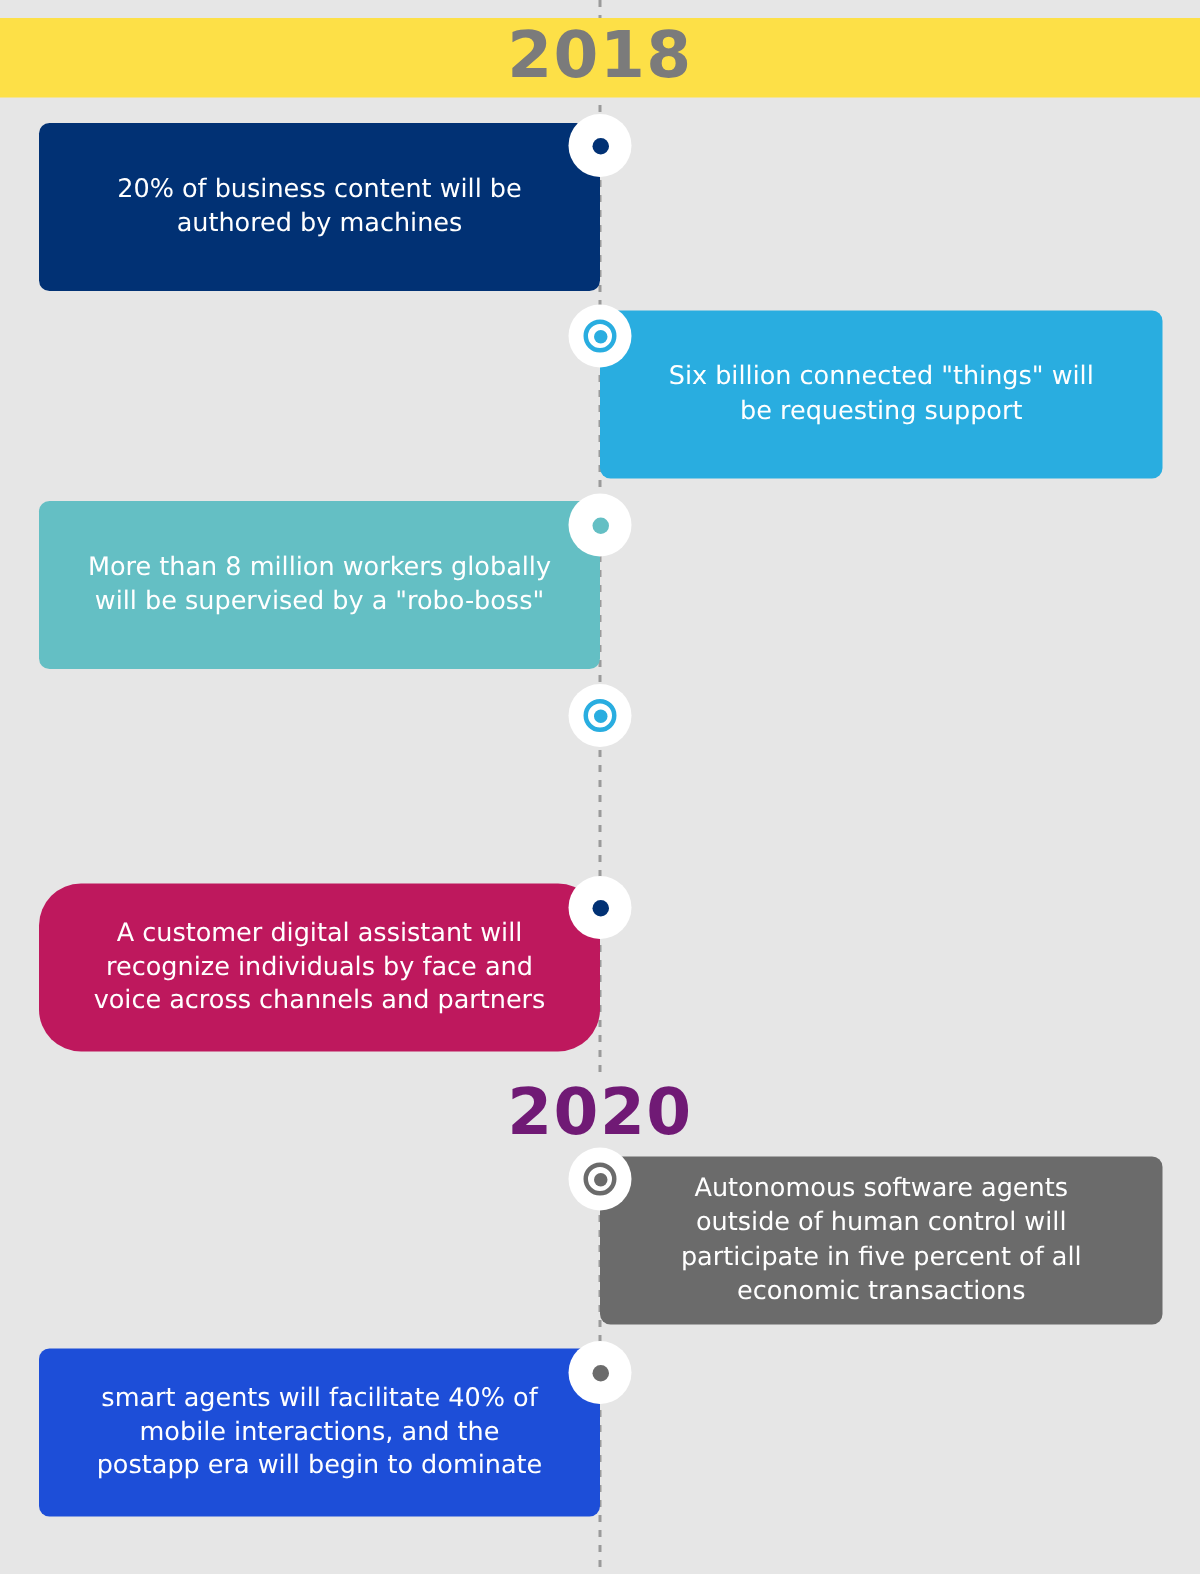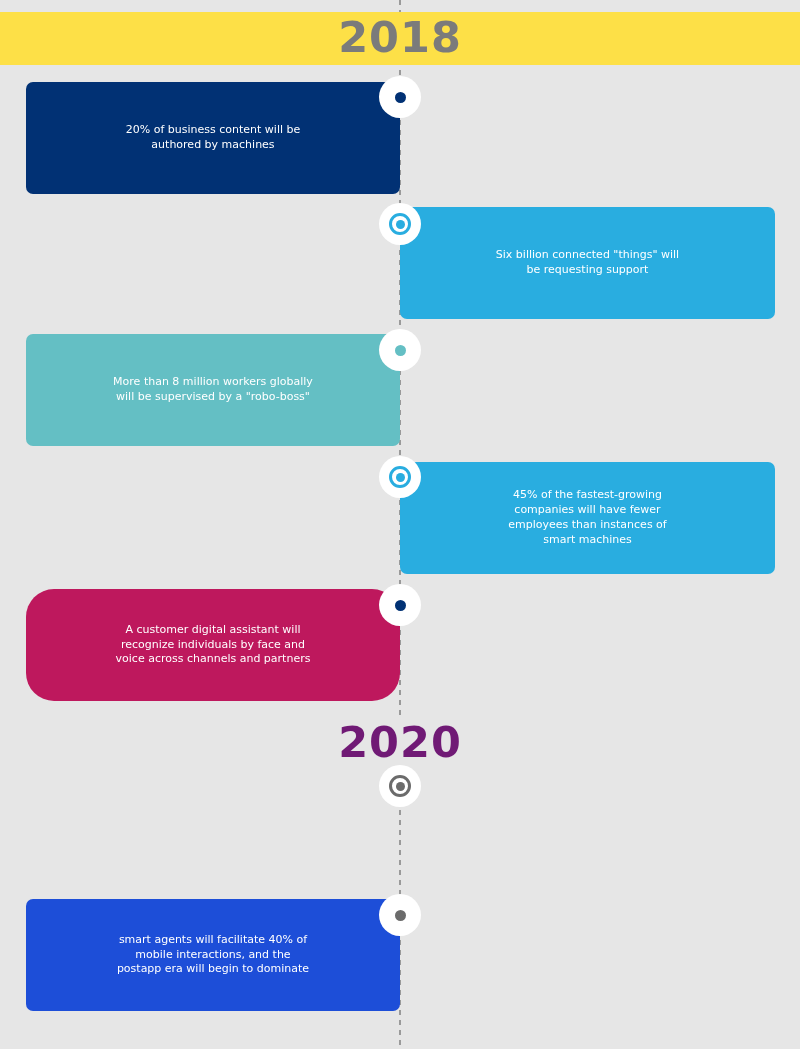--- a/index.html
+++ b/index.html
@@ -55,21 +55,21 @@
     border-radius: 7px;
     color: #ffffff;
     display: flex;
     align-items: center;
     justify-content: center;
     text-align: center;
     z-index: 2;
     box-sizing: border-box;
   }
   .card .card-text {
-    font-size: 11px;
+    font-size: 17px;
     line-height: 1.35;
     padding: 0 14px;
     white-space: pre-line;
   }
   .card.left  { left: 26px;  width: 374px; }
   .card.right { left: 400px; width: 375px; }
 
   
   .marker {
     position: absolute;
@@ -126,38 +126,38 @@
         <div class="inner" style="background: rgb(41, 173, 224);"></div>
       </div>
     </div>
     <div class="card left" style="top: 334px; height: 112px; background: rgb(100, 191, 196);">
       <div class="card-text">More than 8 million workers globally
 will be supervised by a "robo-boss"</div>
     </div>
     <div class="marker" style="top: 329px; left: 379px;">
       <div class="dot" style="background: rgb(100, 191, 196);"></div>
     </div>
-    <div class="card right" style="top: 462px; height: 112px; background: rgb(41, 173, 224);">
-      <div class="card-text">45% of the fastest-growing
-companies will have fewer
-employees than instances of
-smart machines</div>
-    </div>
     <div class="marker ring" style="top: 456px; left: 379px;">
       <div class="dot" style="border-color: rgb(41, 173, 224);">
         <div class="inner" style="background: rgb(41, 173, 224);"></div>
       </div>
     </div>
     <div class="card left" style="top: 589px; height: 112px; background: #be185d; border-radius: 28px;">
       <div class="card-text">A customer digital assistant will
 recognize individuals by face and
 voice across channels and partners</div>
     </div>
     <div class="marker" style="top: 584px; left: 379px;">
       <div class="dot" style="background: rgb(1, 49, 116);"></div>
+    </div>
+    <div class="card right" style="top: 771px; height: 112px; background: rgb(107, 107, 107);">
+      <div class="card-text">Autonomous software agents
+outside of human control will
+participate in five percent of all
+economic transactions</div>
     </div>
     <div class="marker ring" style="top: 765px; left: 379px;">
       <div class="dot" style="border-color: rgb(107, 107, 107);">
         <div class="inner" style="background: rgb(107, 107, 107);"></div>
       </div>
     </div>
     <div class="card left" style="top: 899px; height: 112px; background: #1d4ed8;">
       <div class="card-text">smart agents will facilitate 40% of
 mobile interactions, and the
 postapp era will begin to dominate</div>

